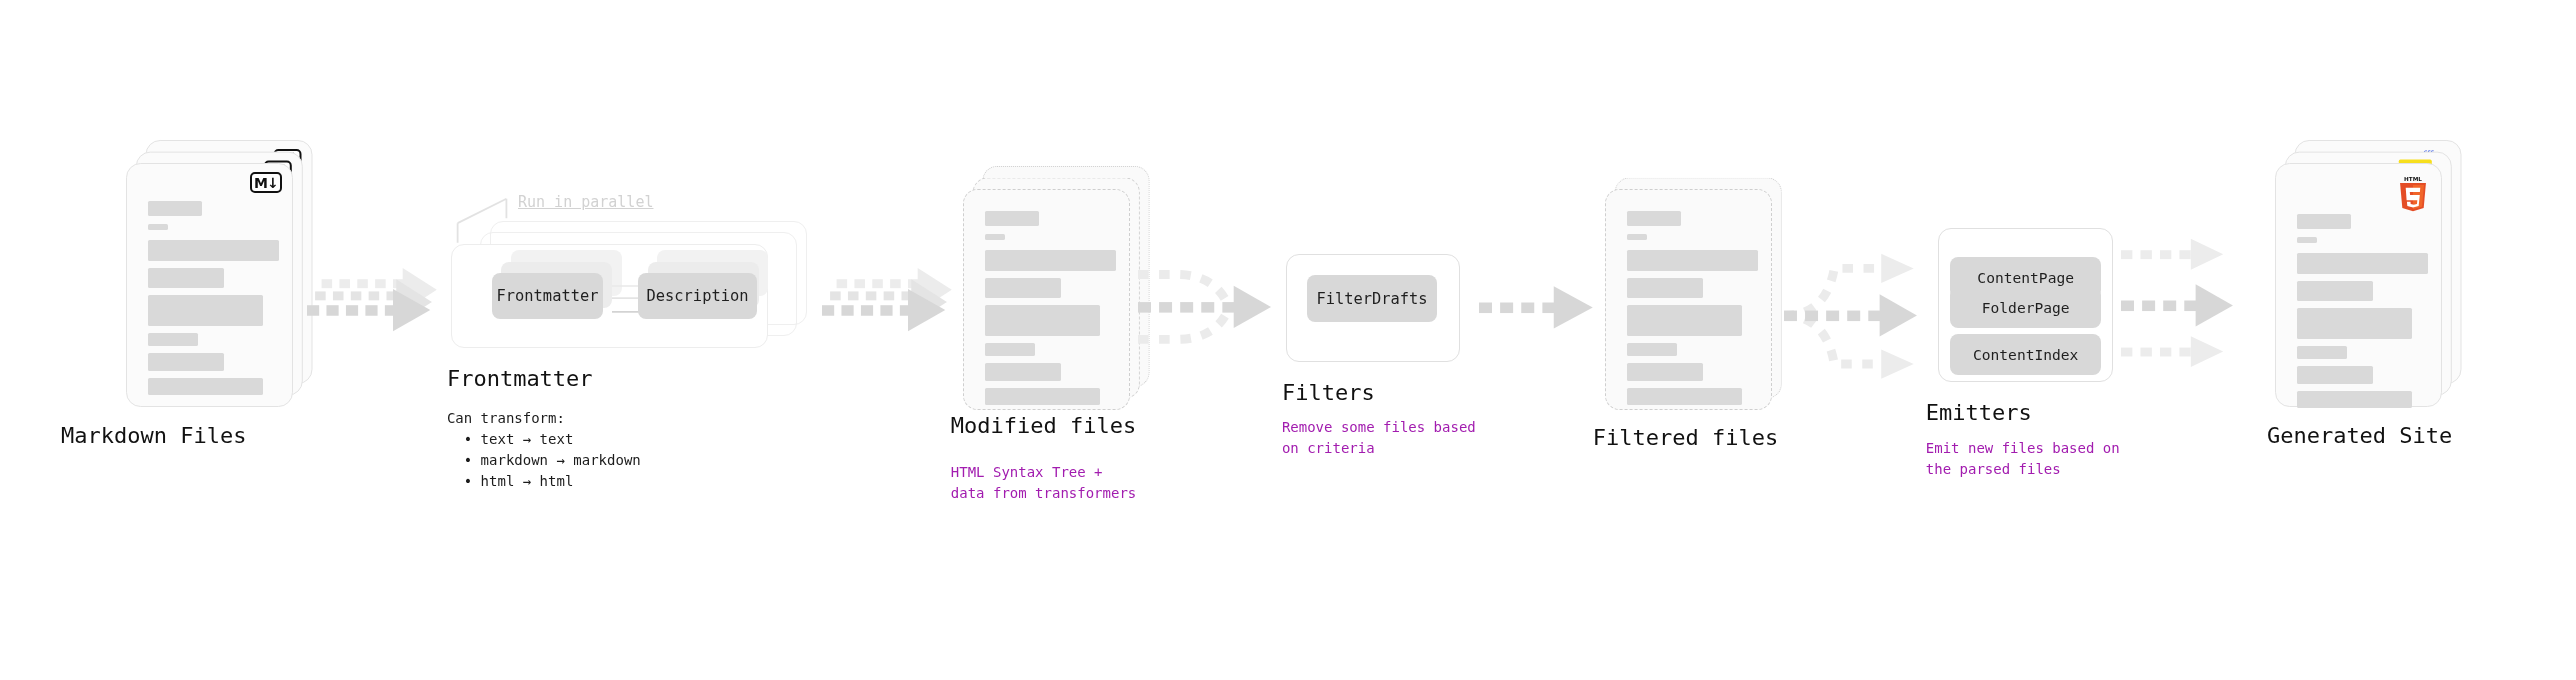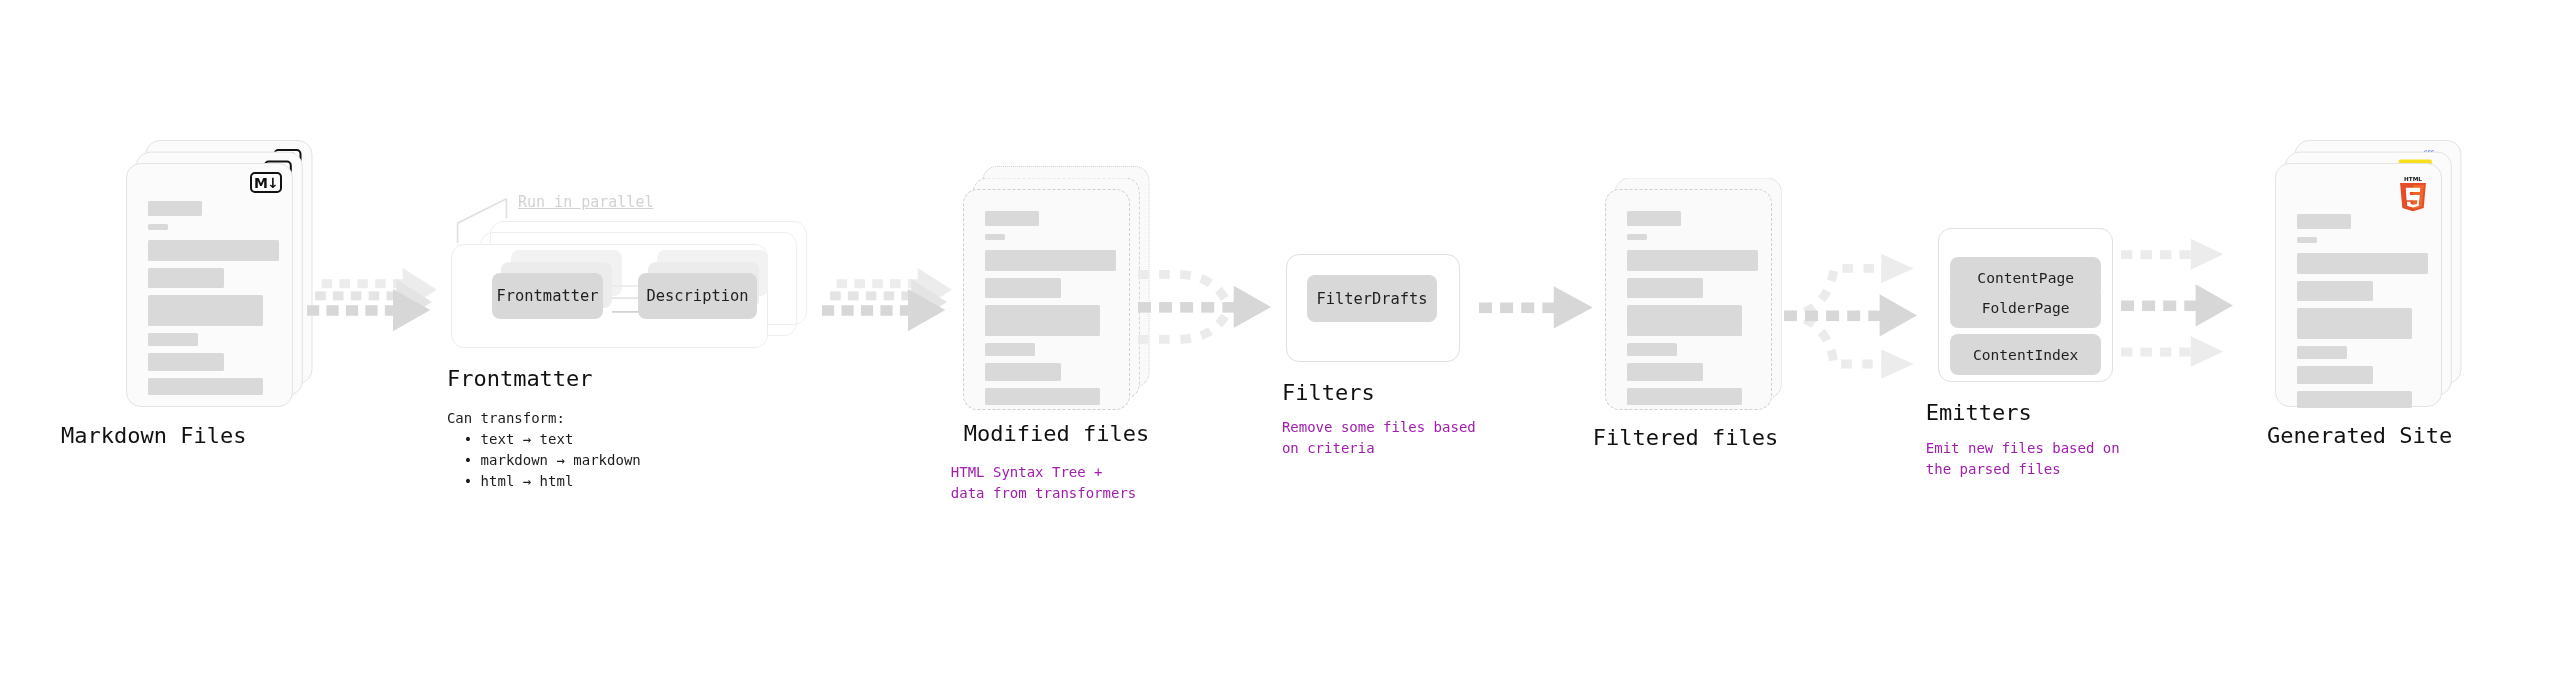--- a/index.html
+++ b/index.html
@@ -236,21 +236,21 @@
           <div class="bar" style="width:19.5px;height:6.5px;margin-bottom:9.8px;"></div>
           <div class="bar" style="width:131px;height:21px;"></div>
           <div class="bar" style="width:76px;height:19.5px;"></div>
           <div class="bar" style="width:115px;height:31px;"></div>
           <div class="bar" style="width:50px;height:12.2px;"></div>
           <div class="bar" style="width:76px;height:18px;"></div>
           <div class="bar" style="width:115px;height:17px;"></div>
         </div>
       </div>
     </div>
-    <div class="title" style="left:-12.2px;top:232px;margin-left:13px;">Modified files</div>
+    <div class="title" style="left:-12.2px;top:224px;">Modified files</div>
     <div class="caption" style="left:-12.2px;top:273px;"><span>HTML Syntax Tree +</span>
 <span>data from transformers</span></div>
   </div>
 
   <svg class="arrow" style="left:1138px;top:258px;width:146px;height:106px;" viewBox="0 0 180 130">
     <g stroke="#ebebeb" stroke-width="11" fill="none" stroke-dasharray="13 13" stroke-linecap="butt">
       <path d="M0 20 L48 20 Q96 20 112 60"></path>
       <path d="M0 100 L48 100 Q96 100 112 62"></path>
     </g>
     <g fill="#d7d7d7">

